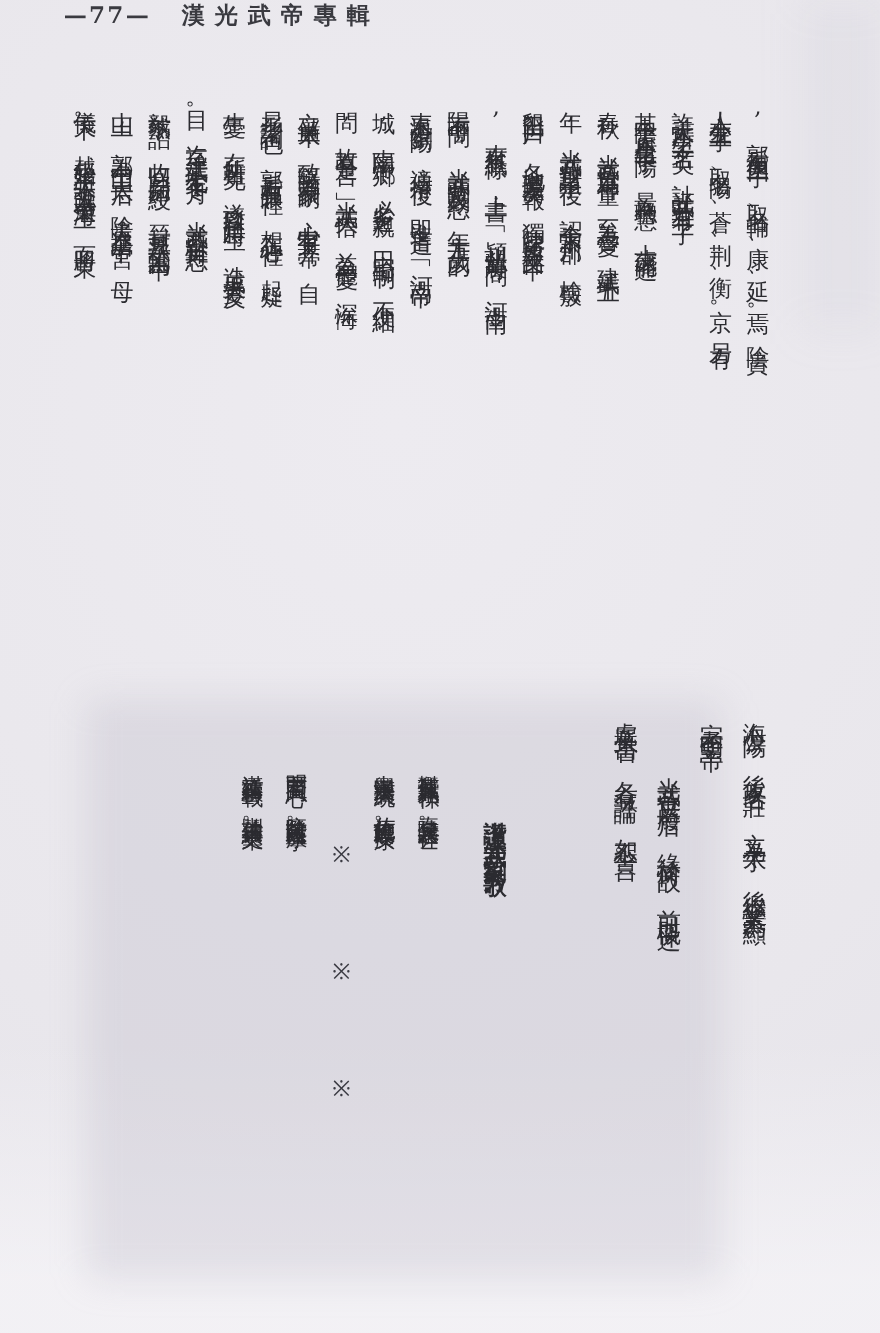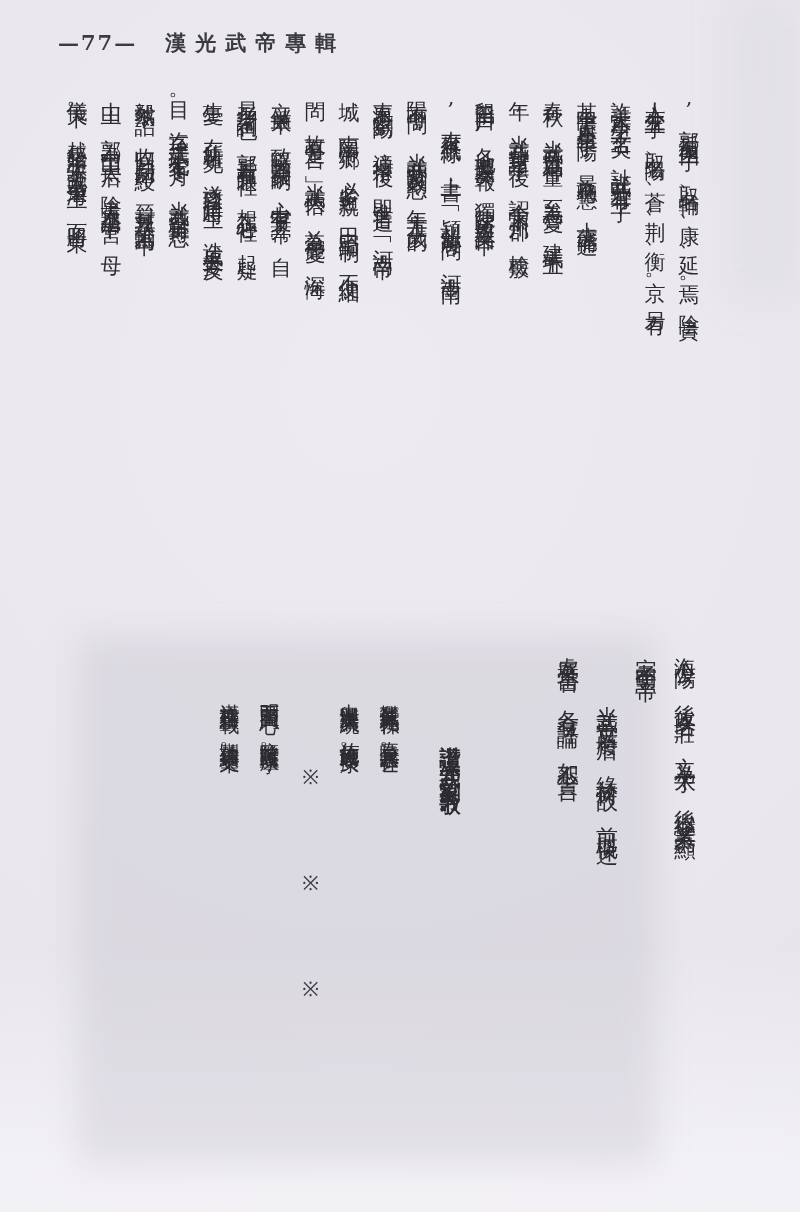--- a/index.html
+++ b/index.html
@@ -28,21 +28,21 @@
   .shade-topright {
     position: absolute;
     right: 0px; top: 0px;
     width: 70px; height: 300px;
     background: rgba(168, 165, 182, 0.10);
     filter: blur(20px);
   }
 
   .page-header {
     position: absolute;
-    left: 58px; top: 29px;
+    left: 58px; top: 0;
     font-size: 21px;
     letter-spacing: 2px;
     color: #3a3a40;
     white-space: nowrap;
   }
   .page-header .book-title {
     margin-left: 28px;
     letter-spacing: 9px;
     font-weight: bold;
   }

